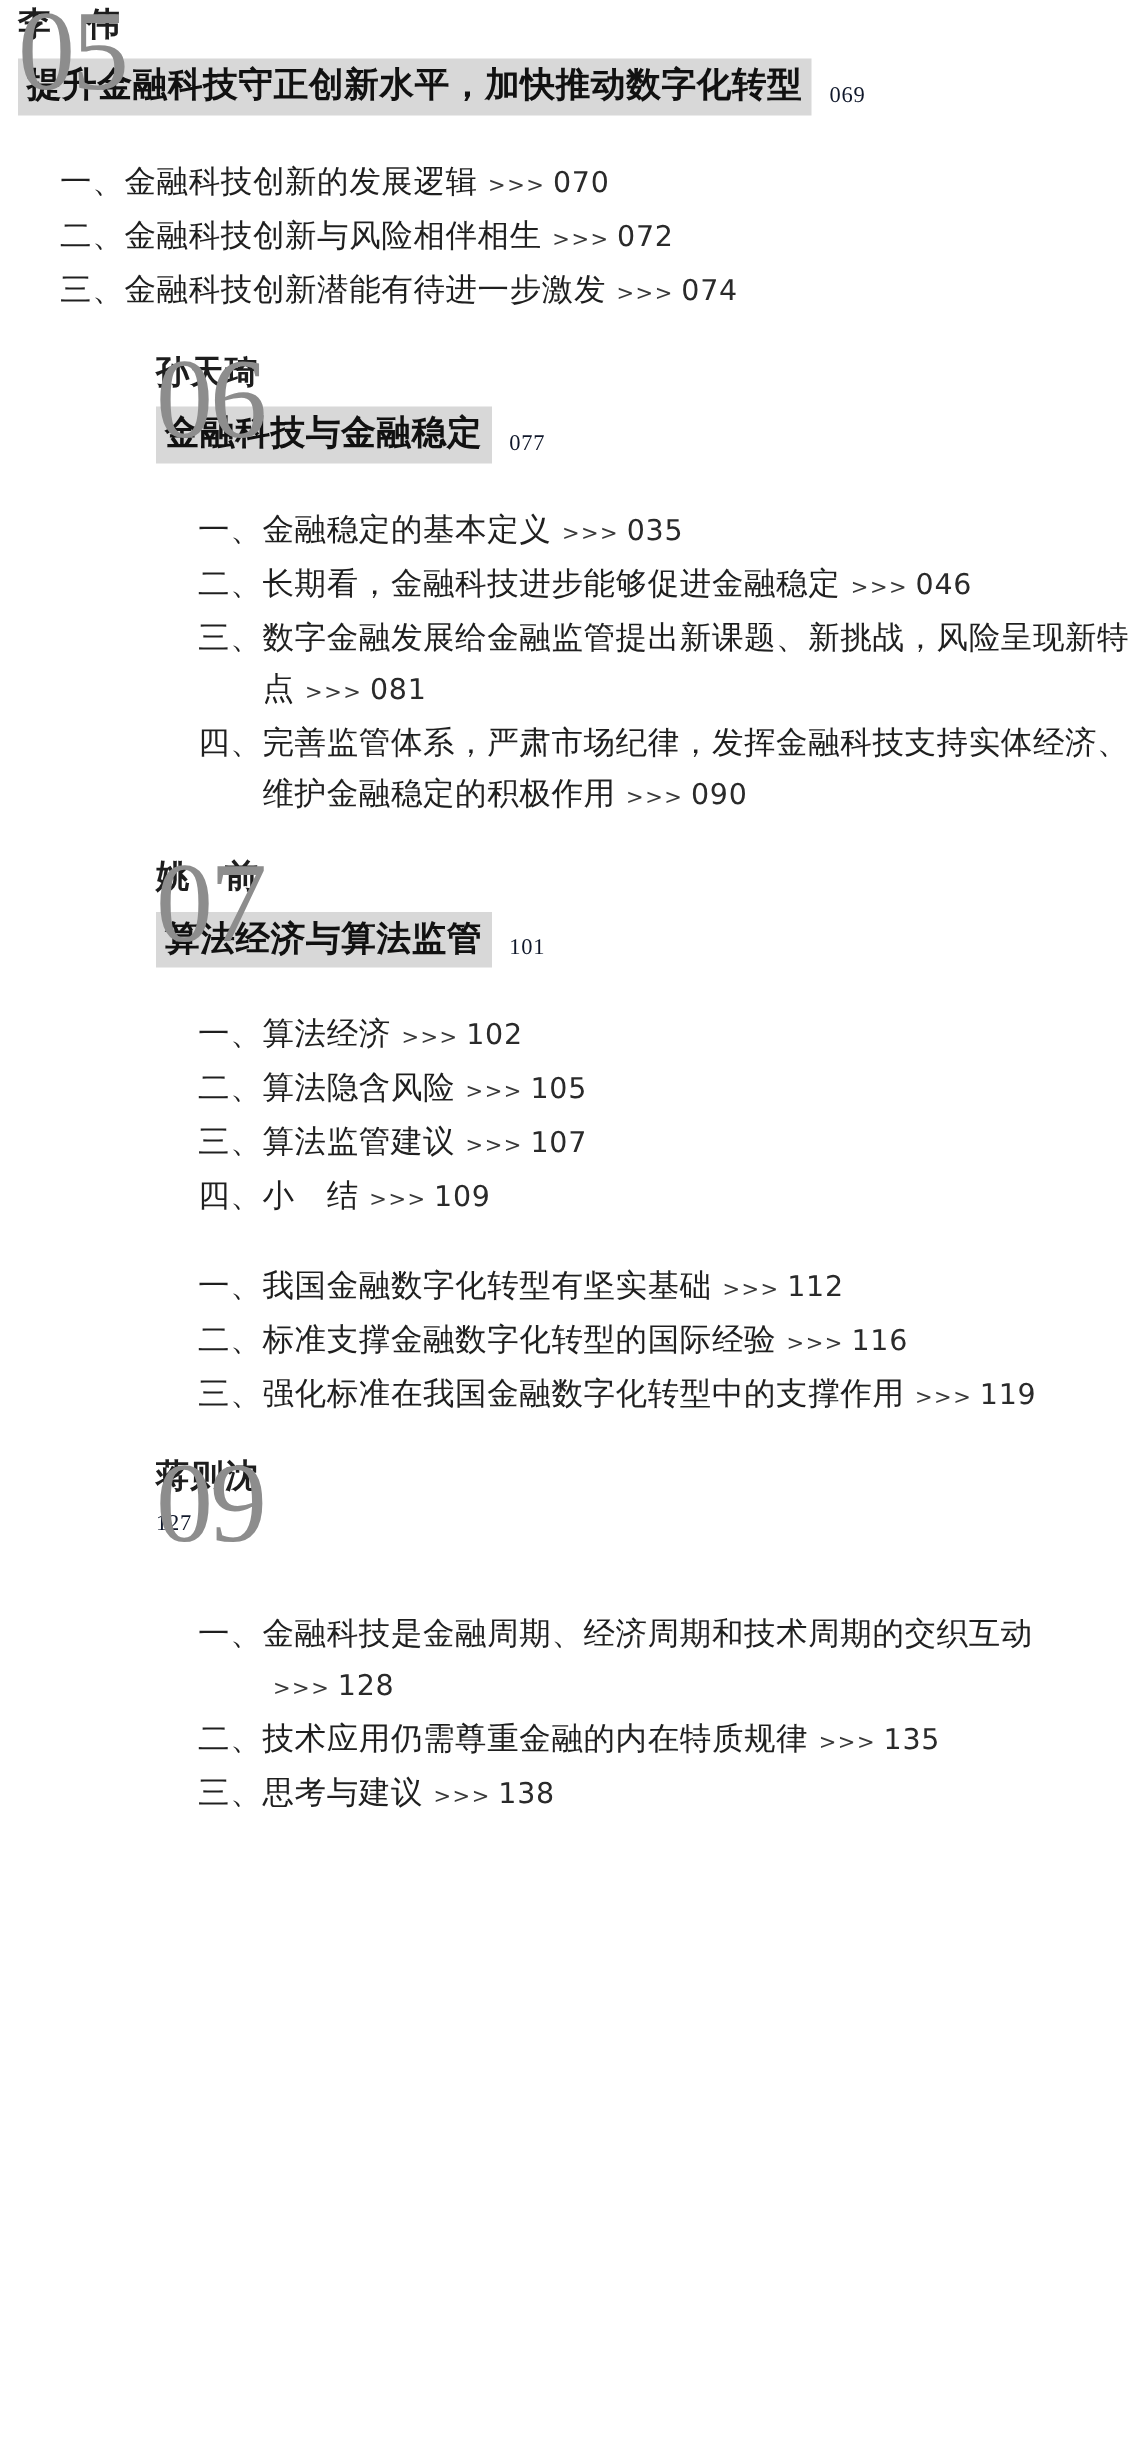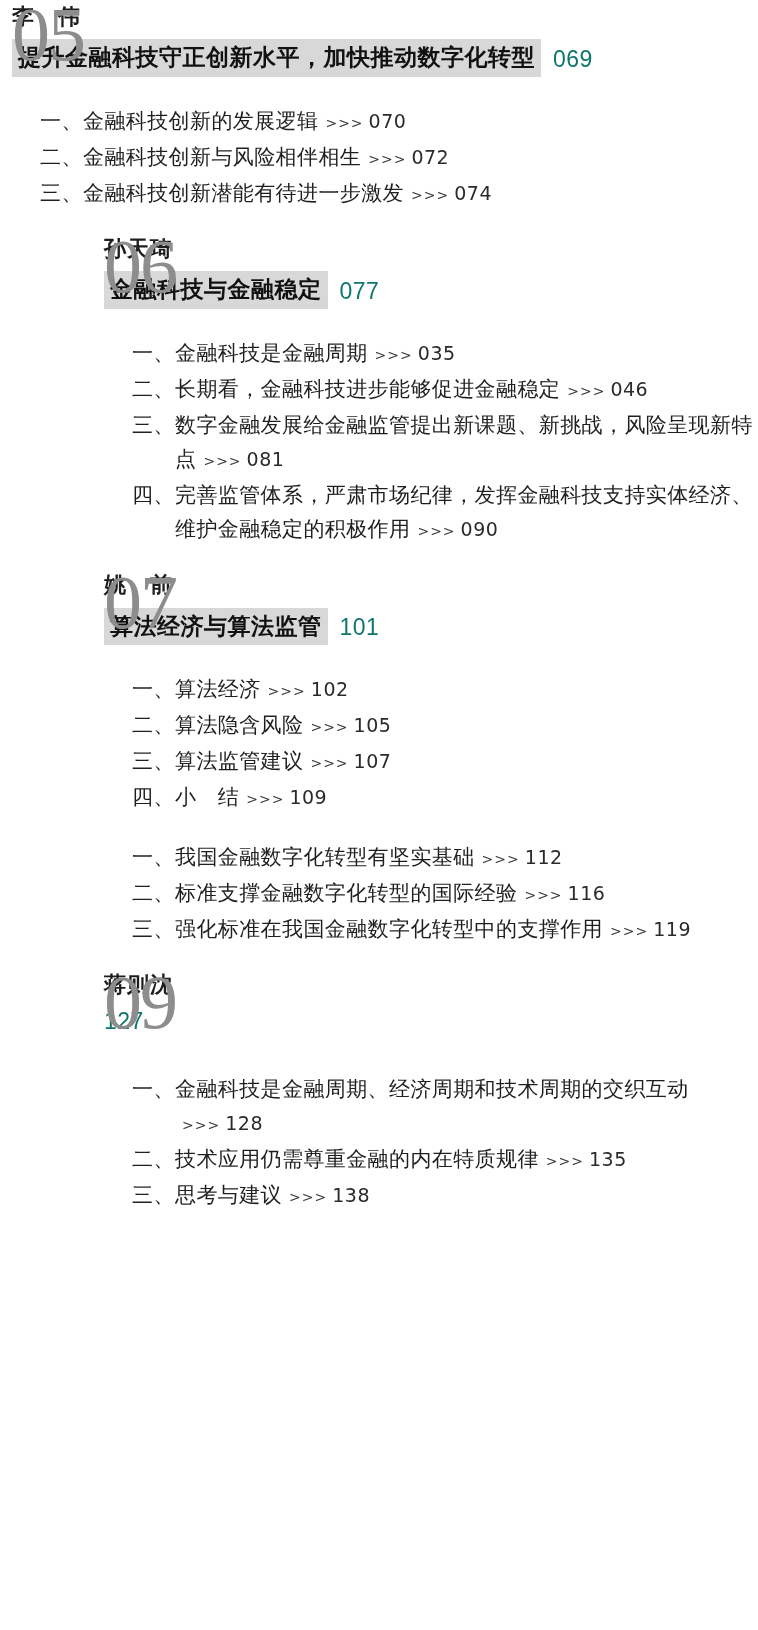--- a/index.html
+++ b/index.html
@@ -62,24 +62,24 @@
     background: #d8d8d8;
     font-family: "DejaVu Sans", "Liberation Sans", sans-serif;
     font-size: 23px;
     font-weight: 700;
     letter-spacing: 0.5px;
     color: #111;
     padding: 4px 6px 5px 6px;
     line-height: 1.25;
   }
   .title-page {
-    font-family: Liberation Sans, sans-serif;
-    font-size: 23px;
+    font-family: Liberation Serif, serif;
+    font-size: 15px;
     font-weight: 400;
-    color: #0f766e;
+    color: #0f172a;
     padding-bottom: 4px;
     letter-spacing: 0.5px;
   }
   .sub-list {
     margin: 14px 0 0 0;
     padding: 0;
     list-style: none;
   }
   .sub-item {
     display: flex;
@@ -154,21 +154,21 @@
           <div class="num">06</div>
           <div class="author">孙天琦</div>
           <div class="title-row">
             <div class="title">金融科技与金融稳定</div>
             <div class="title-page">077</div>
           </div>
         </div>
         <ul class="sub-list">
           <li class="sub-item">
             <span class="sub-label">一、</span>
-            <span class="sub-text"><span class="sub-body">金融科技是金融周期</span><span class="dots">&gt;&gt;&gt;</span><span class="pg">035</span></span>
+            <span class="sub-text"><span class="sub-body">金融稳定的基本定义</span><span class="dots">&gt;&gt;&gt;</span><span class="pg">035</span></span>
           </li>
           <li class="sub-item">
             <span class="sub-label">二、</span>
             <span class="sub-text"><span class="sub-body">长期看，金融科技进步能够促进金融稳定</span><span class="dots">&gt;&gt;&gt;</span><span class="pg">046</span></span>
           </li>
           <li class="sub-item">
             <span class="sub-label">三、</span>
             <span class="sub-text"><span class="sub-body">数字金融发展给金融监管提出新课题、新挑战，风险呈现新特点</span><span class="dots">&gt;&gt;&gt;</span><span class="pg">081</span></span>
           </li>
           <li class="sub-item">

